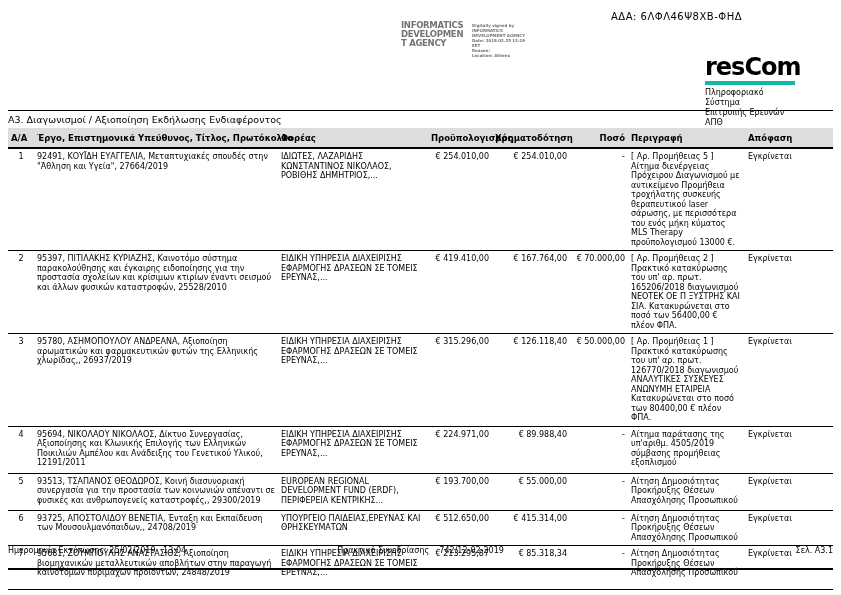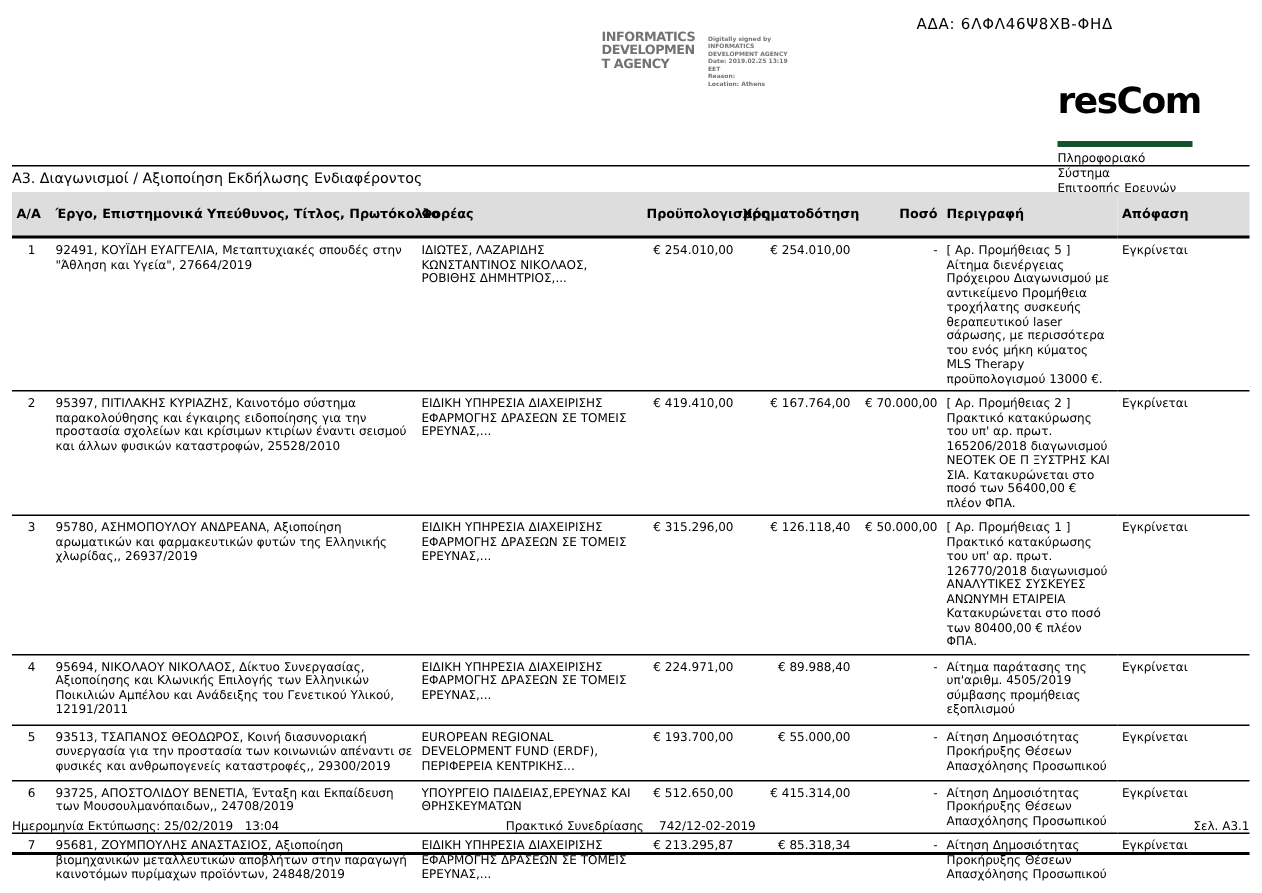--- a/index.html
+++ b/index.html
@@ -11,29 +11,29 @@
 
   .stamp{position:absolute;top:21px;left:401px;display:flex;gap:5px;color:#737373;}
   .stamp-agency{font-size:8.5px;font-weight:bold;line-height:9px;letter-spacing:-0.3px;width:66px;}
   .stamp-sig{font-size:4px;line-height:5px;font-weight:bold;padding-top:2px;}
 
   .title-row{position:absolute;top:68px;left:10px;display:flex;gap:24px;
              font-size:27px;line-height:30px;white-space:pre;}
 
   .logo{position:absolute;top:54px;left:705px;width:90px;}
   .logo-name{font-size:24px;font-weight:bold;letter-spacing:-1px;line-height:26px;
-             border-bottom:4px solid #14532d;display:block;padding-bottom:14px;}
+             border-bottom:4px solid #14b8a6;display:block;padding-bottom:1px;}
   .logo-sub{font-size:8px;line-height:10px;margin-top:3px;}
 
   .top-rule{position:absolute;top:110px;left:8px;width:825px;border-top:1px solid #000;}
   .section-label{position:absolute;top:114px;left:8px;font-size:9.5px;}
 
   .table-wrap{position:absolute;top:128px;left:8px;width:825px;}
   table{border-collapse:collapse;width:825px;table-layout:fixed;}
-  thead tr{background:#dddddd;height:30px;border-bottom:2px solid #000;}
+  thead tr{background:#dddddd;height:20px;border-bottom:2px solid #000;}
   th{font-size:8.5px;font-weight:bold;text-align:left;vertical-align:middle;
      padding:2px 3px;white-space:nowrap;overflow:visible;}
   th.num{text-align:right;}
   tbody tr{border-bottom:1px solid #000;}
   td{vertical-align:top;font-size:8px;line-height:9.5px;padding:3px;word-wrap:break-word;}
   td.num{text-align:right;white-space:nowrap;}
   td.center{text-align:center;}
   tbody tr:nth-child(1){height:96px;}
   tbody tr:nth-child(2){height:78px;}
   tbody tr:nth-child(3){height:80px;}

